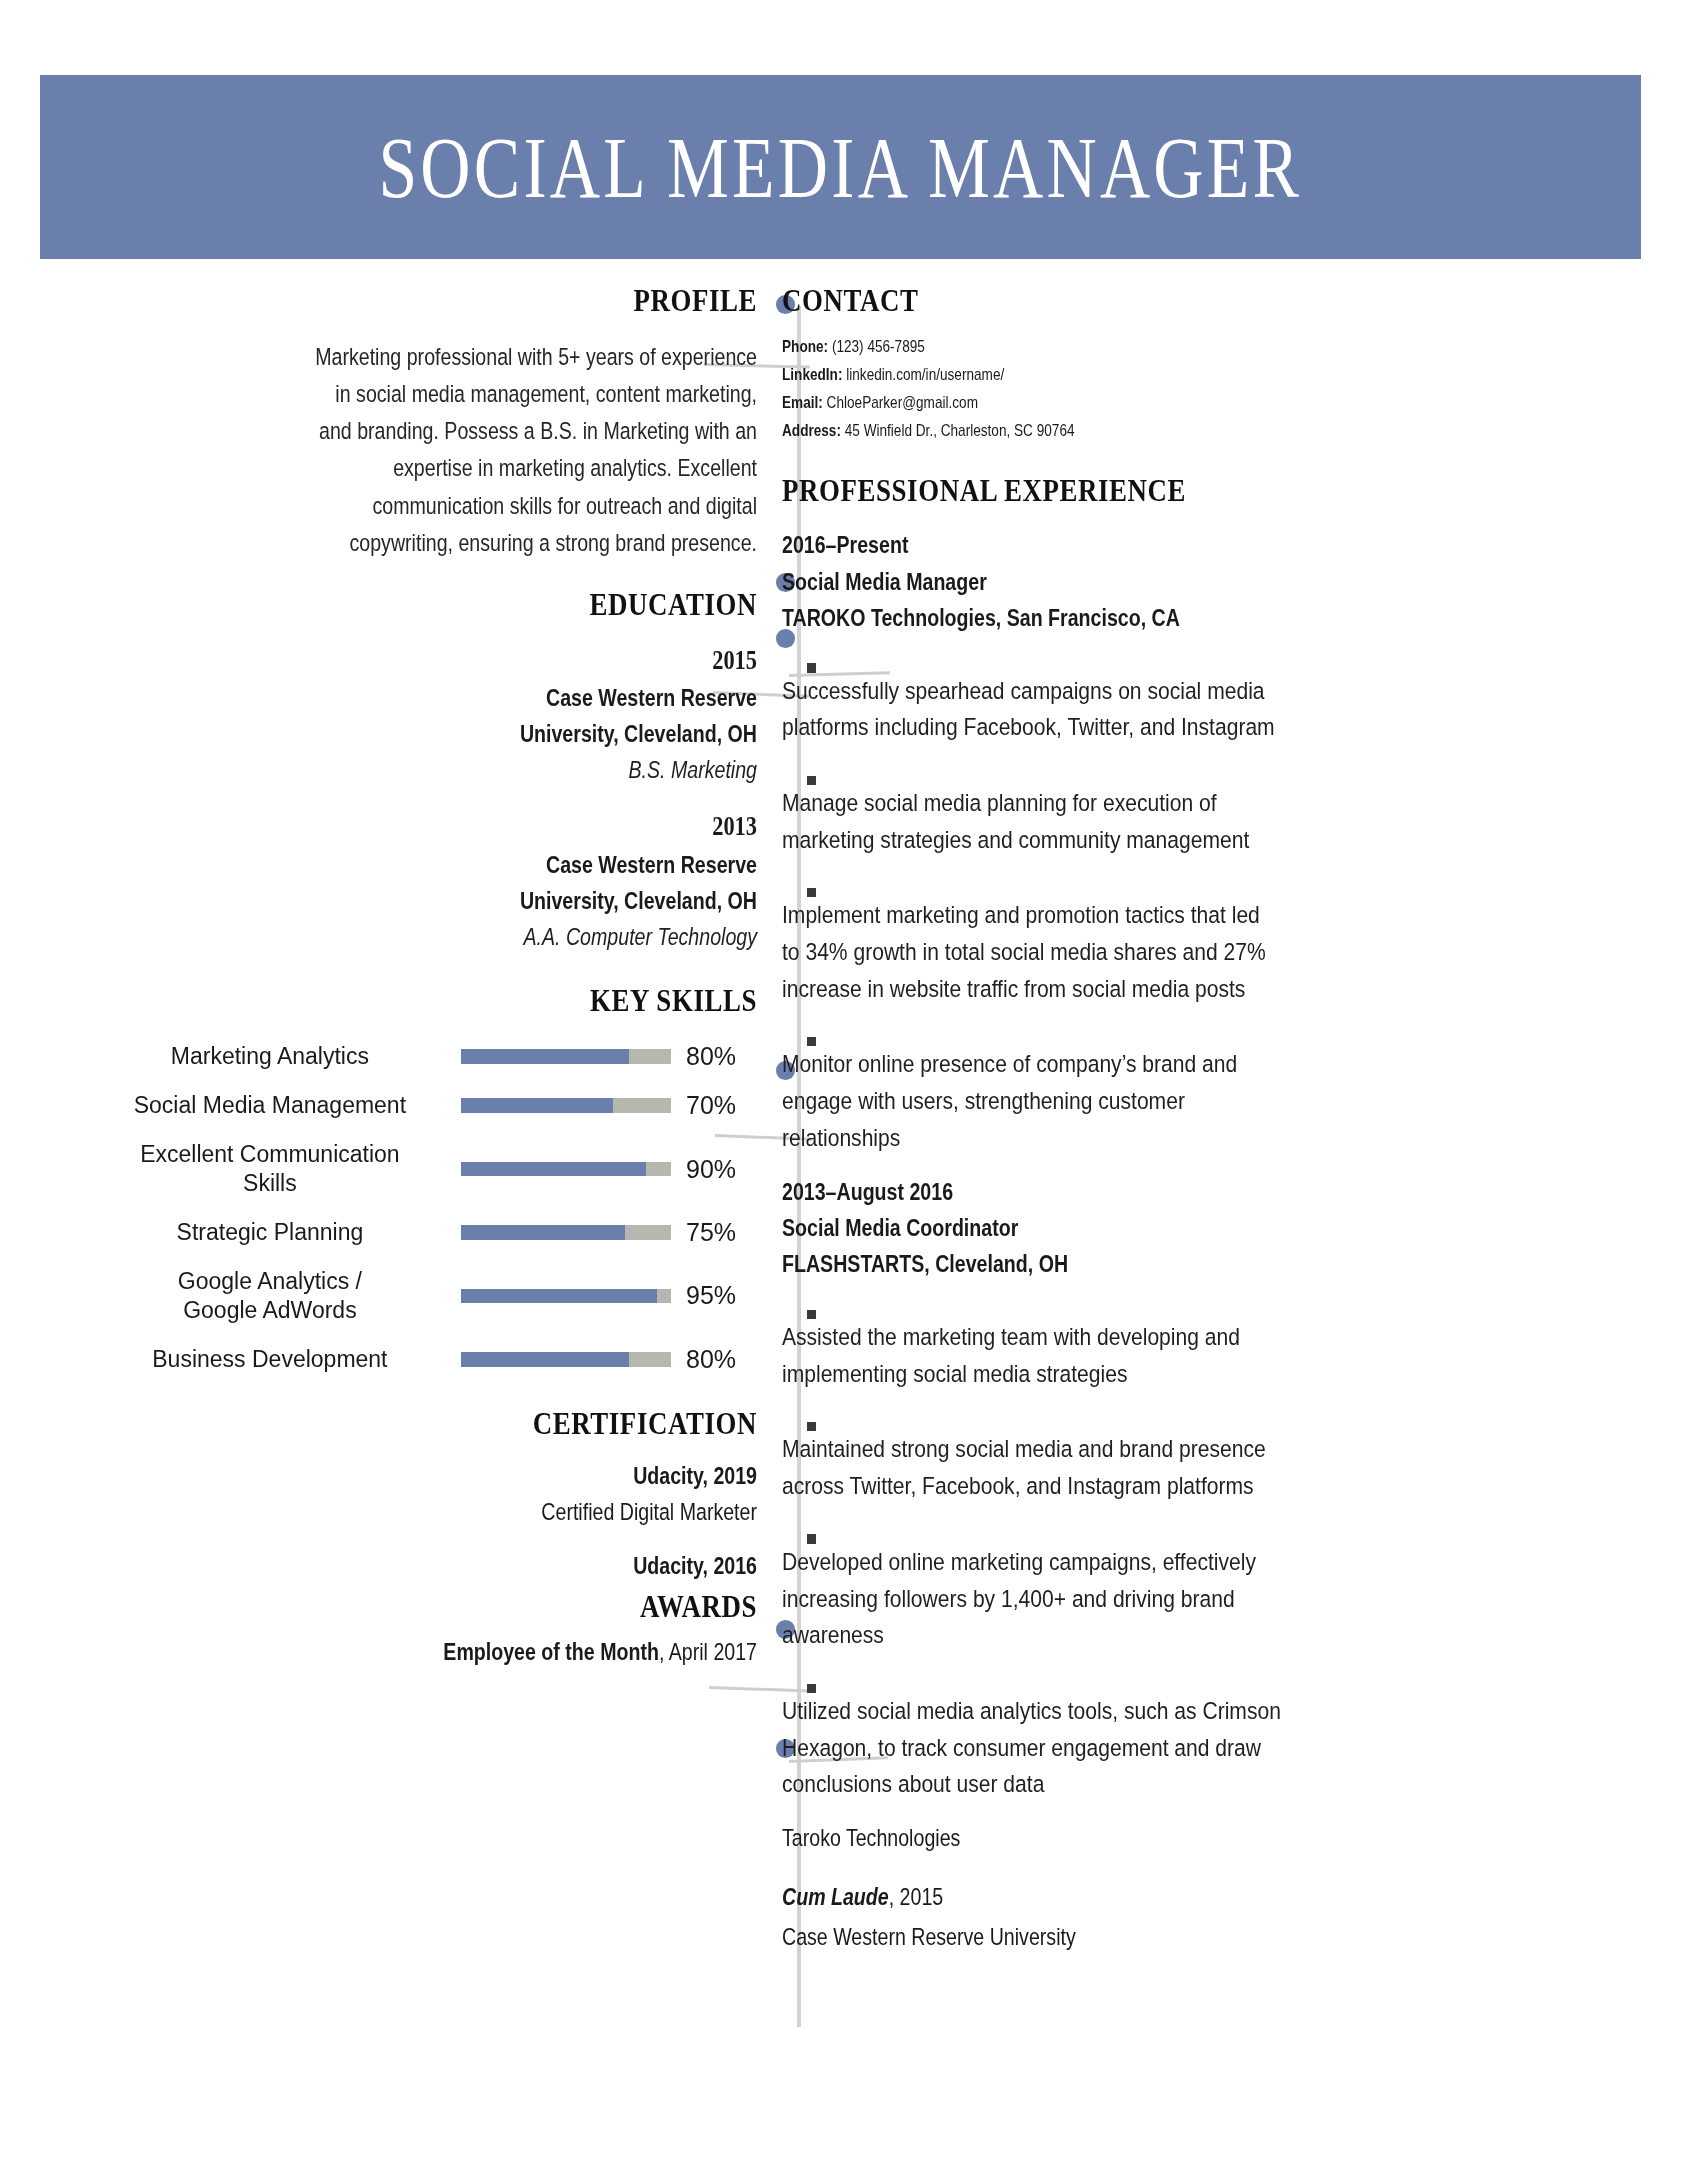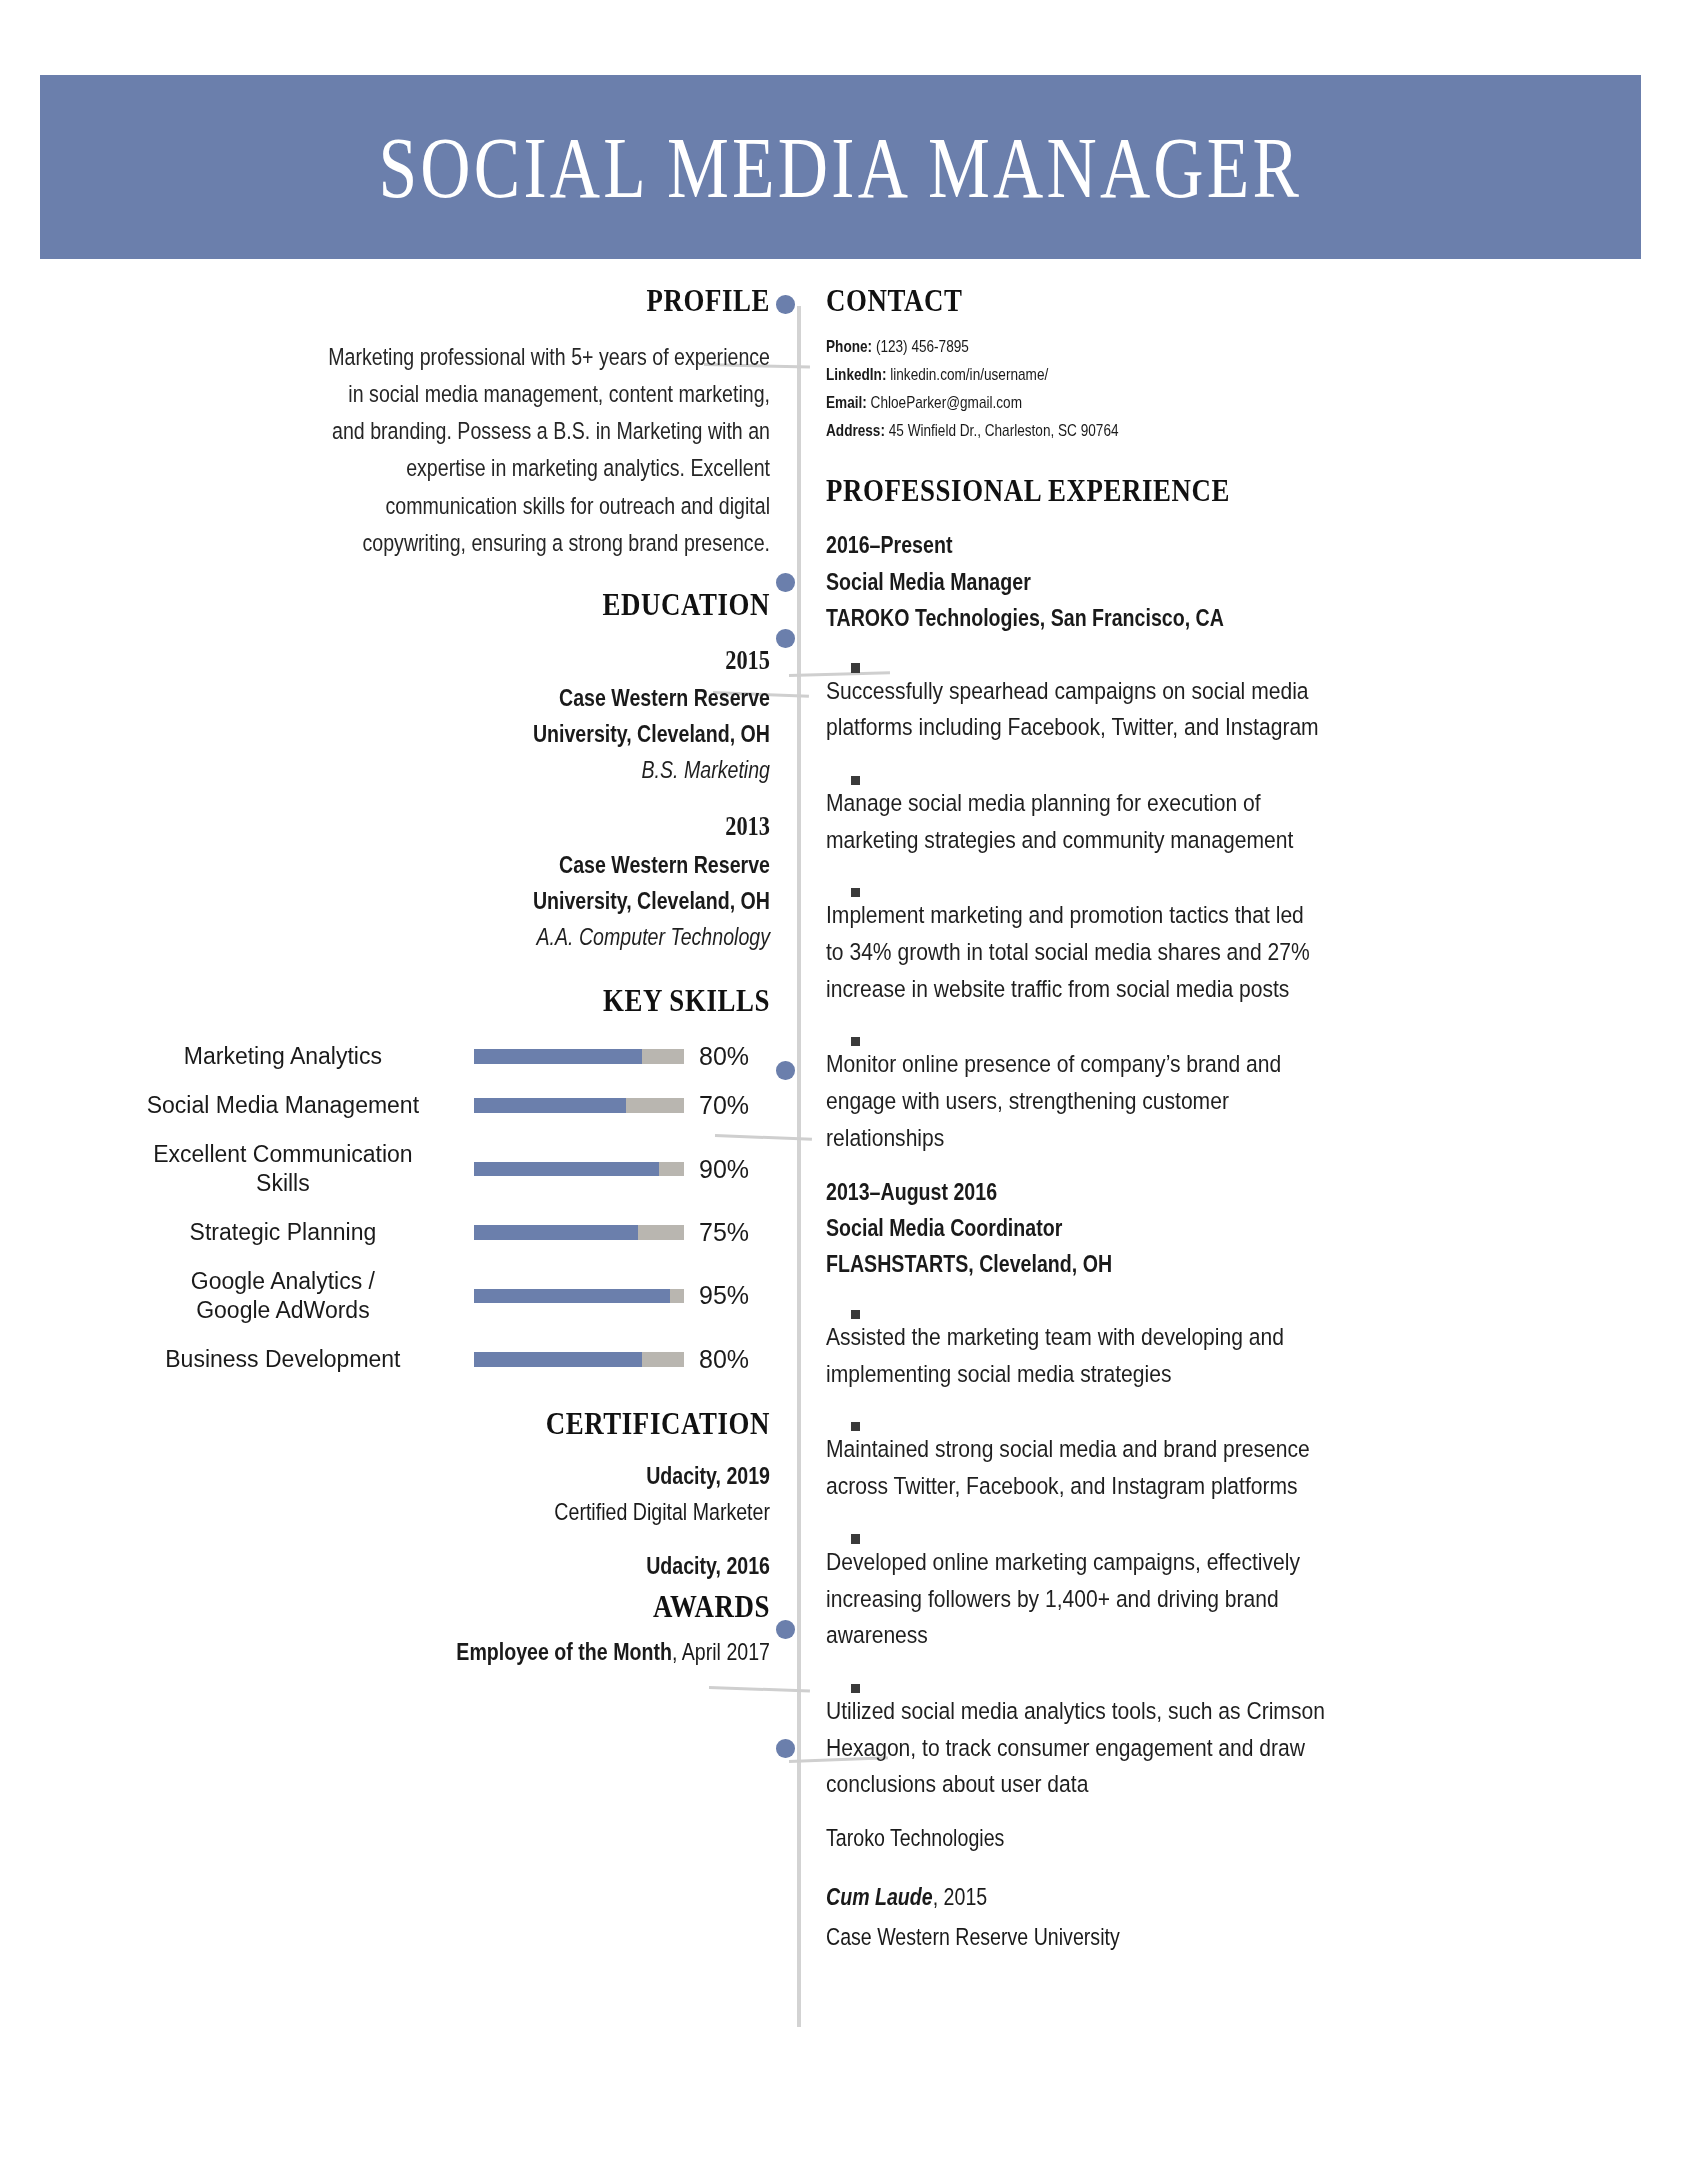--- a/index.html
+++ b/index.html
@@ -50,27 +50,27 @@
   .tl-conn{
     position:absolute;
     height:3.3px;
     background:#cfcfcf;
     transform-origin:left center;
   }
 
   
   .left-col{
     position:absolute;
-    left:52px; top:284px;
+    left:39px; top:284px;
     width:718px;
     text-align:right;
   }
   .right-col{
     position:absolute;
-    left:826px; top:284px;
+    left:782px; top:284px;
     width:781px;
     text-align:left;
   }
 
   
   .sec-head{
     font-family:"Liberation Serif", serif;
     font-weight:700;
     font-size:32px;
     letter-spacing:0.7px;

